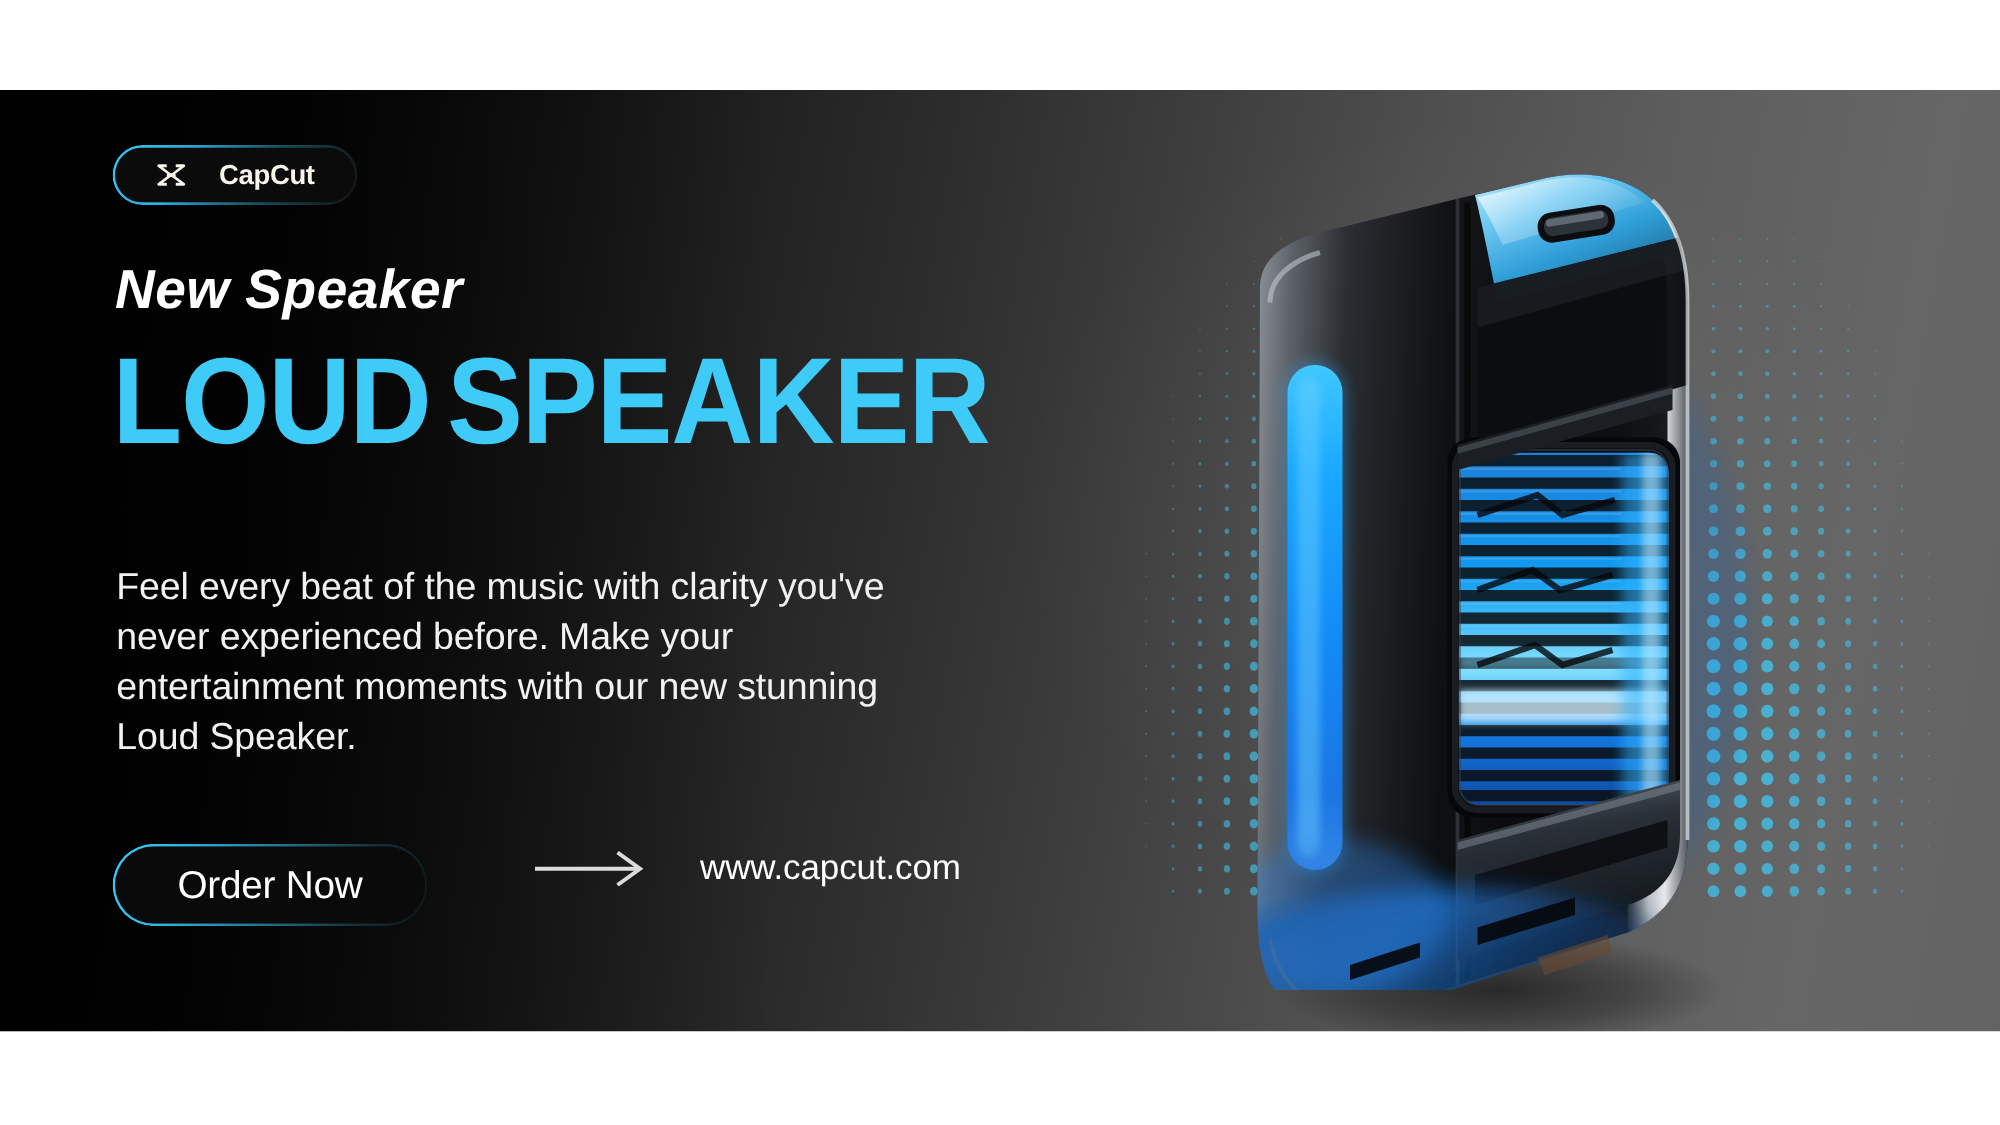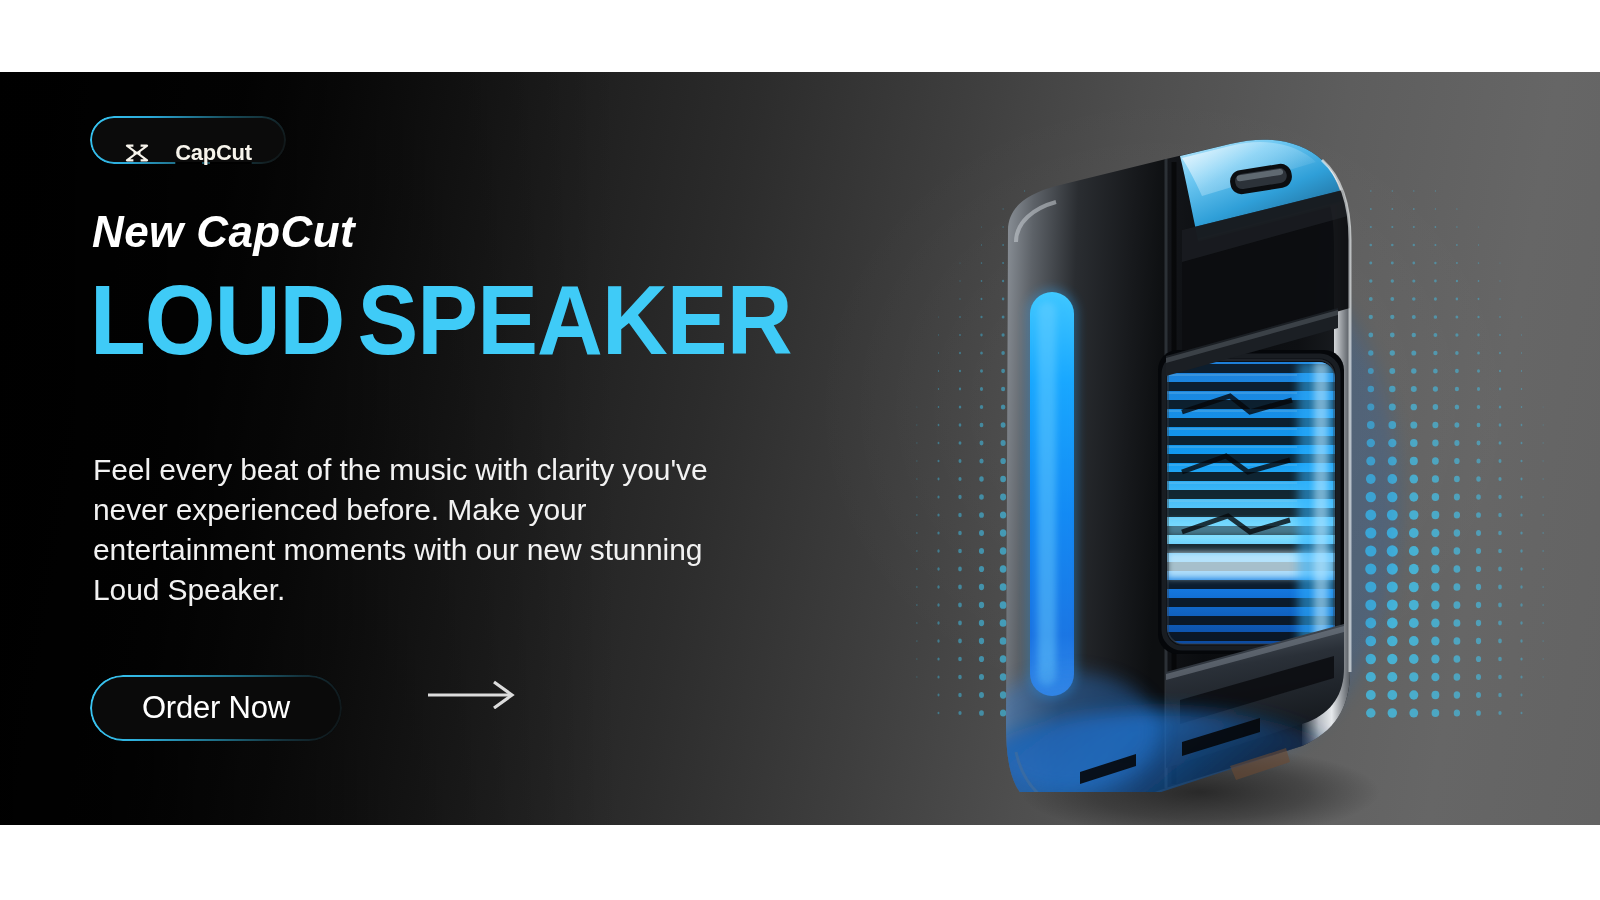--- a/index.html
+++ b/index.html
@@ -74,24 +74,23 @@
     position: absolute;
     left: 0;
     top: 44px;
     width: 196px;
     height: 48px;
     border-radius: 24px;
     background: #0b0b0b;
     padding: 0;
     box-sizing: border-box;
     display: flex;
-    align-items: flex-end;
+    align-items: center;
     justify-content: center;
     gap: 25px;
-    text-decoration: underline;
   }
   .logo-pill::before {
     content: "";
     position: absolute;
     inset: 0;
     border-radius: 24px;
     padding: 2px;
     background: linear-gradient(115deg, #38c8f5 0%, #2ba9d8 28%, #18505f 62%, #101010 100%);
     -webkit-mask: linear-gradient(#000 0 0) content-box, linear-gradient(#000 0 0);
     -webkit-mask-composite: xor;
@@ -982,35 +981,36 @@
                        C24.0 19.6 24.6 18.4 23.8 17.6 L15.0 11.0 L23.8 4.4
                        C24.6 3.6 24.0 2.4 22.8 2.4 L16.6 2.4 L16.6 4.8 L19.8 4.8
                        L13.0 9.9 L6.2 4.8 L9.4 4.8 L9.4 2.4 Z"></path>
               <rect x="9.4" y="9.7" width="7.2" height="2.6" rx="1.2"></rect>
             </g>
           </svg>
         </span>
         <span class="logo-word">CapCut</span>
       </div>
 
-      <div class="eyebrow">New CapCut</div>
+      <div class="eyebrow">New Speaker</div>
 
       <div class="headline">
         <span class="w1">LOUD</span><span class="w2">SPEAKER</span>
       </div>
 
       <p class="body-copy">Feel every beat of the music with clarity you've never experienced before. Make your entertainment moments with our new stunning Loud Speaker.</p>
 
       <div class="cta-row">
         <div class="order-btn">
           <span>Order Now</span>
         </div>
         <span class="arrow">
           <svg width="92" height="30" viewBox="0 0 92 30" xmlns="http://www.w3.org/2000/svg">
             <path d="M2 16 L84 16" stroke="#dcdcdc" stroke-width="3.2" stroke-linecap="butt"></path>
             <path d="M68 3 L86 16 L68 29" stroke="#dcdcdc" stroke-width="3.2" fill="none" stroke-linecap="butt" stroke-linejoin="miter"></path>
           </svg>
         </span>
+        <span class="site-url">www.capcut.com</span>
       </div>
 
     </div>
   </div>
 </div>
 
 </body></html>

